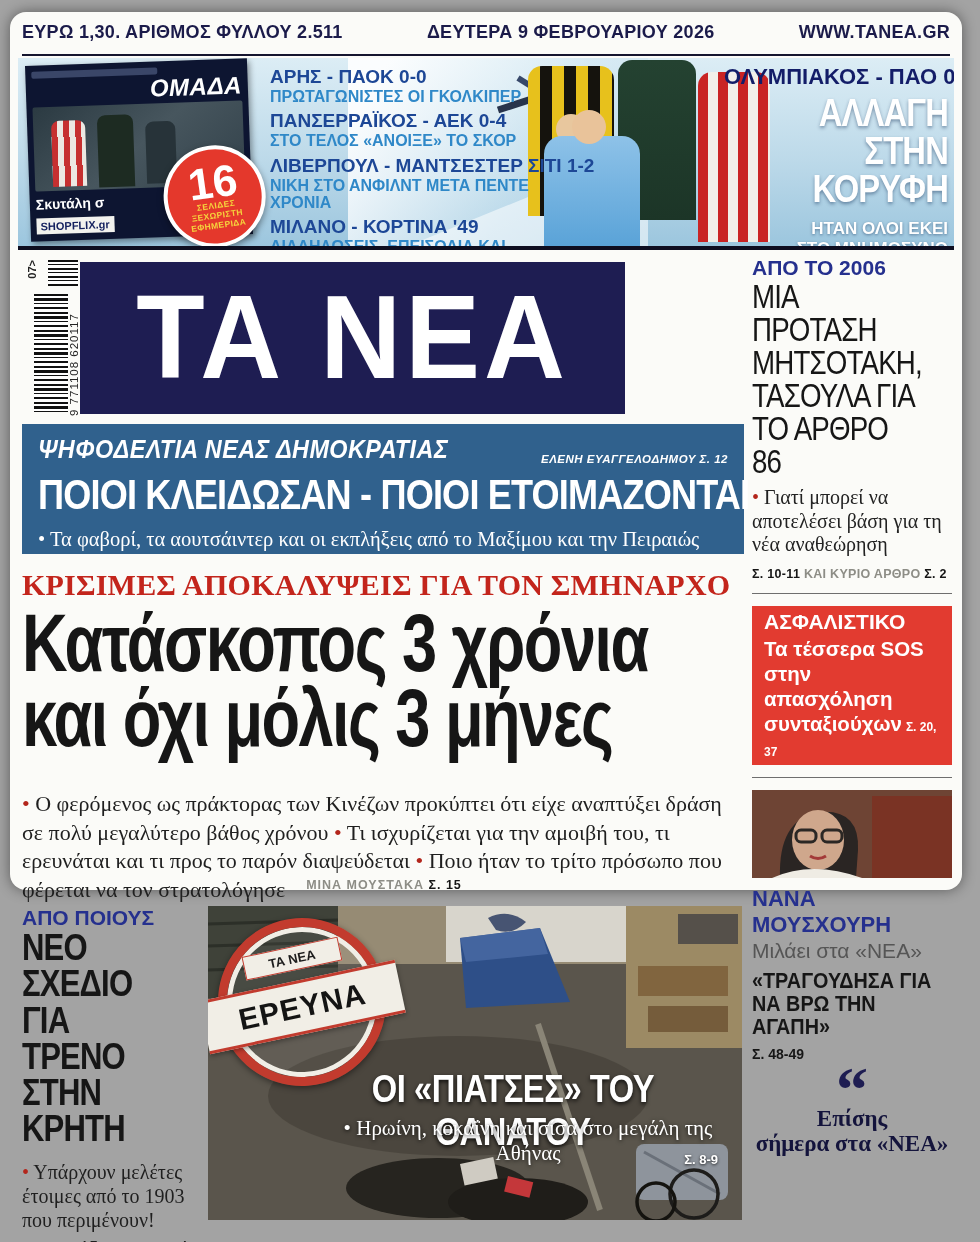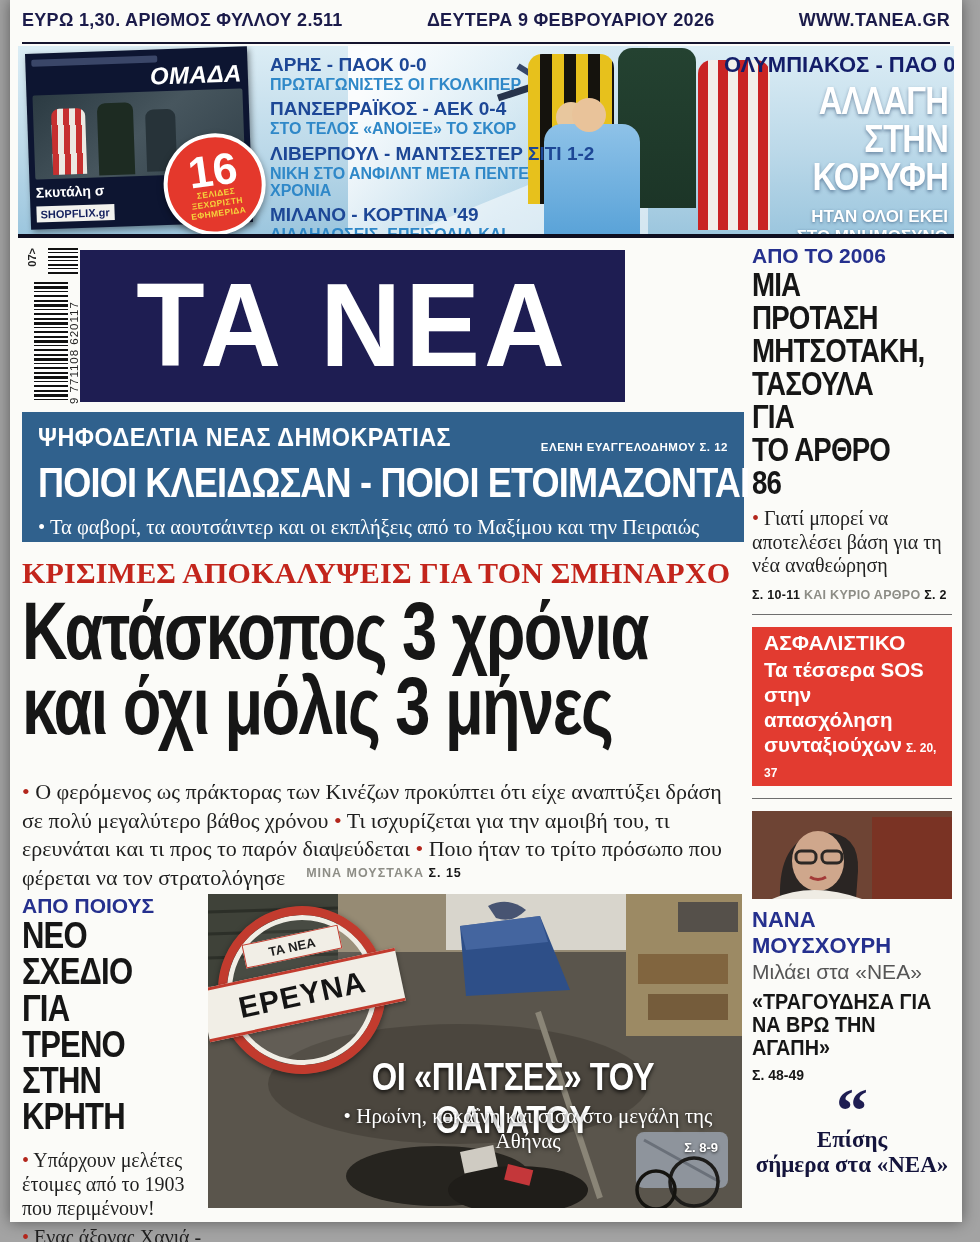--- a/index.html
+++ b/index.html
@@ -1,19 +1,19 @@
 <!DOCTYPE html>
 <html><head>
 <meta charset="utf-8">
 <style>
   html,body{margin:0;padding:0;}
   body{width:980px;height:1242px;background:#a3a3a3;position:relative;overflow:hidden;
        font-family:"Liberation Sans",sans-serif;-webkit-font-smoothing:antialiased;}
-  .sheet{position:absolute;left:10px;top:0;width:952px;height:1222px;background:#fbfbf8;
-         box-shadow:0 0 14px rgba(0,0,0,.45);}
+  .sheet{position:absolute;left:10px;top:12px;width:952px;height:878px;background:#fbfbf8;
+         box-shadow:0 0 14px rgba(0,0,0,.45);border-radius:16px;}
   .abs{position:absolute;}
   .cond{display:inline-block;transform:scaleX(.84);transform-origin:0 50%;}
   .cond9{display:inline-block;transform:scaleX(.9);transform-origin:0 50%;}
   .cond-r{display:inline-block;transform:scaleX(.84);transform-origin:100% 50%;}
   .cond-c{display:inline-block;transform:scaleX(.86);transform-origin:50% 50%;}
 
   
   .topbar{left:12px;top:10px;width:928px;height:32px;border-bottom:2px solid #15152f;
           display:flex;justify-content:space-between;align-items:flex-start;
           color:#1b1b4a;font-weight:700;font-size:18px;letter-spacing:.3px;}
@@ -73,21 +73,21 @@
   .bc-num{position:absolute;left:44px;top:30px;height:126px;font-size:11.5px;color:#222;
           writing-mode:vertical-rl;transform:rotate(180deg);letter-spacing:1px;}
   .logo{left:70px;top:250px;width:545px;height:152px;background:#1e1d52;display:flex;
         align-items:center;justify-content:center;}
   .logo-text{color:#fff;font-weight:800;font-size:112px;letter-spacing:4px;line-height:1;
              transform:scaleY(1.06);}
 
   
   .band{left:12px;top:412px;width:722px;height:130px;background:#30618d;color:#fff;
         padding:10px 16px;box-sizing:border-box;}
-  .band-row1{display:flex;justify-content:space-between;align-items:flex-end;}
+  .band-row1{display:flex;justify-content:space-between;align-items:flex-end;font-style:italic;}
   .band-kicker{font-size:26px;font-weight:700;letter-spacing:.5px;}
   .band-credit{font-size:11.5px;font-weight:700;letter-spacing:.5px;white-space:nowrap;}
   .band-head{font-size:43px;font-weight:800;letter-spacing:-1px;margin-top:5px;white-space:nowrap;}
   .band-sub{font-family:"Liberation Serif",serif;font-size:20.5px;margin-top:9px;}
   .band-sub::before{content:"• ";}
 
   
   .lead-kicker{left:12px;top:556px;width:722px;font-family:"Liberation Serif",serif;
                font-weight:700;font-size:30px;color:#c3251c;letter-spacing:.2px;}
   .lead-head{left:12px;top:594px;width:730px;font-size:81px;font-weight:800;color:#161616;
@@ -130,21 +130,21 @@
              font-family:"Liberation Serif",serif;font-size:21px;color:#fff;
              text-shadow:0 1px 4px rgba(0,0,0,.8);}
   .photo-sub::before{content:"• ";}
   .photo-page{left:330px;top:246px;width:180px;text-align:right;font-size:13px;font-weight:800;
               color:#fff;text-shadow:0 1px 3px rgba(0,0,0,.8);}
 
   
   .sidebar{left:742px;top:244px;width:200px;}
   .sb-sec{margin-bottom:10px;}
   .sb-div{border-top:1px solid #6e6e6e;margin:12px 0 12px 0;}
-  .sb-head{font-size:33px;font-weight:700;color:#161616;line-height:1.0;letter-spacing:-1px;}
+  .sb-head{font-size:33px;font-weight:400;color:#161616;line-height:1.0;letter-spacing:-1px;}
   .sb-note{font-family:"Liberation Serif",serif;font-size:20px;color:#222;line-height:1.18;
            margin-top:8px;}
   .sb-pages{font-size:12.5px;color:#8d8d86;font-weight:700;margin-top:10px;letter-spacing:.3px;}
   .sb-pages b{color:#161616;}
   .redbox{background:#e23b30;color:#fff;padding:4px 12px;box-sizing:border-box;}
   .redbox .t{font-weight:800;font-size:21px;margin-bottom:2px;}
   .redbox .l{font-weight:700;font-size:20.5px;line-height:1.22;}
   .redbox .p{font-weight:700;font-size:12px;display:inline;margin-left:4px;}
   .portrait{width:200px;height:88px;position:relative;overflow:hidden;}
   .mk-name{font-size:22px;font-weight:800;color:#25308e;margin-top:8px;}

